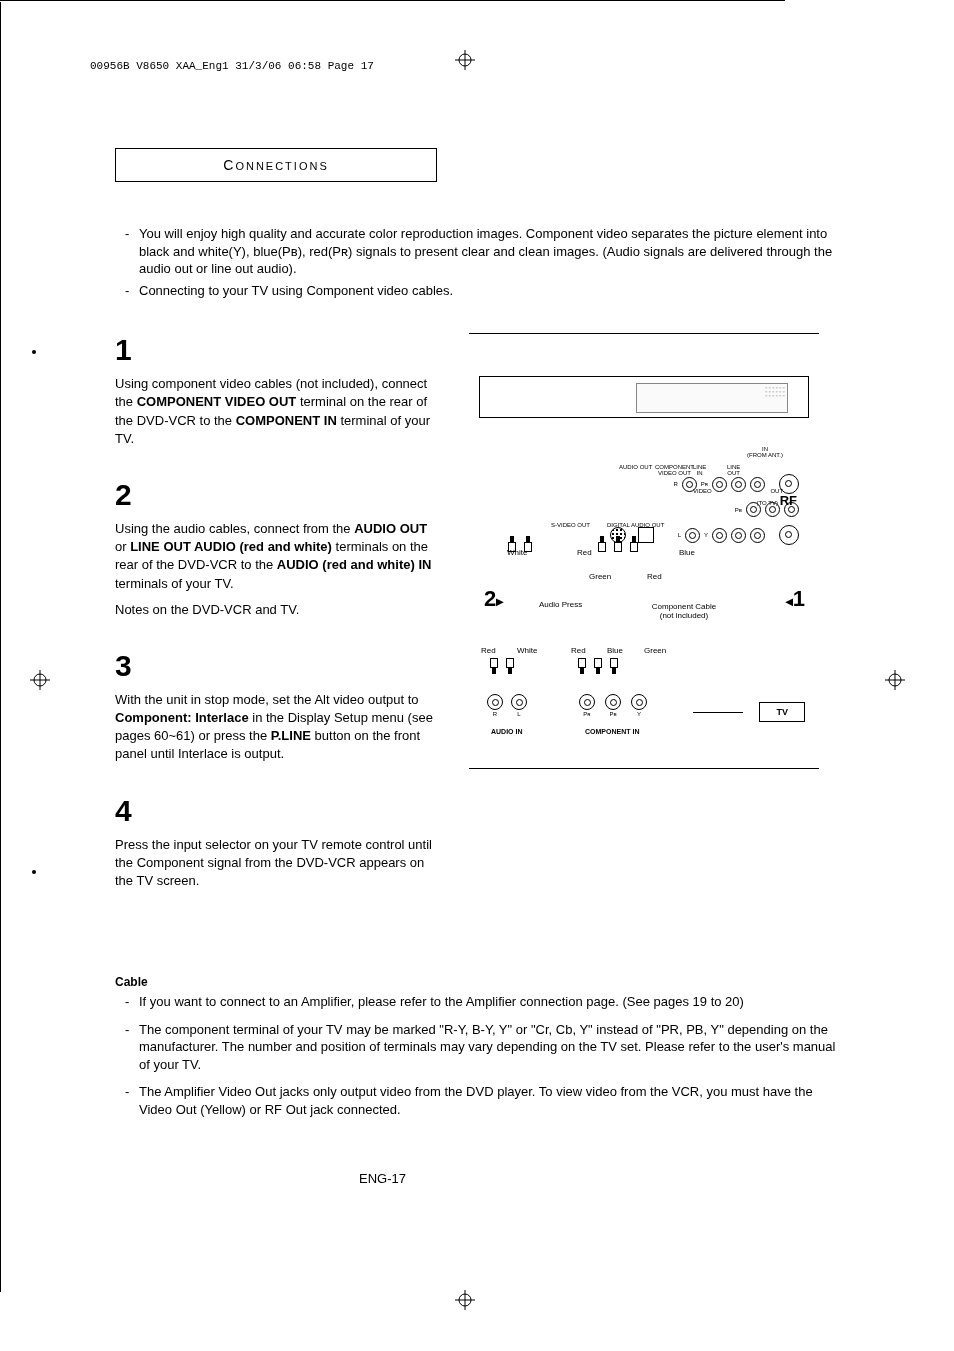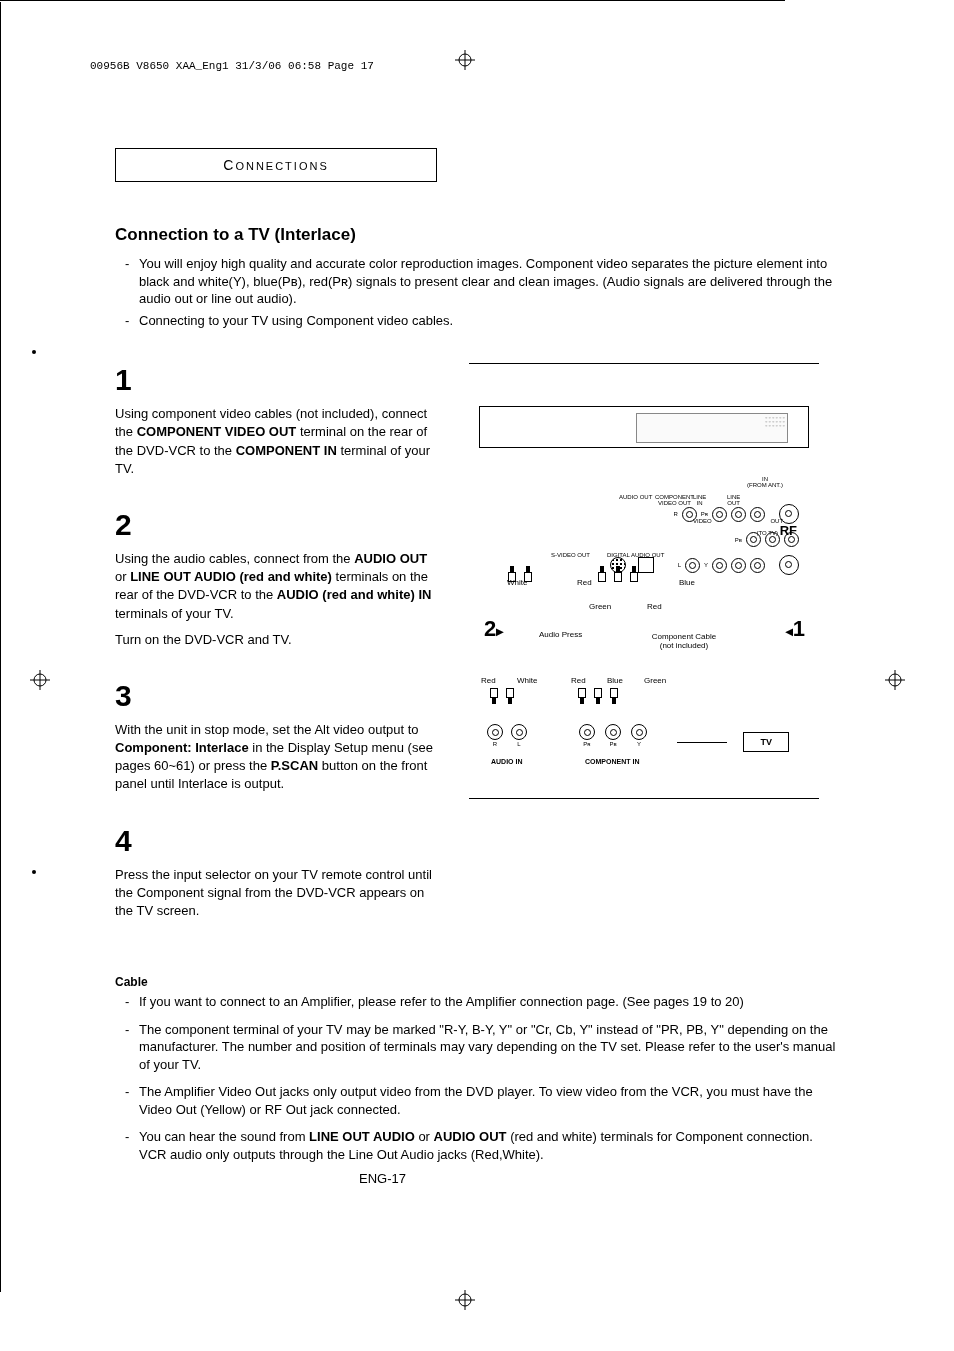--- a/index.html
+++ b/index.html
@@ -197,21 +197,21 @@
   .plug-row.bot2 { left: 98px; }
 
   .bot-labels { position:absolute; top: 218px; left:0; right:0; font-size:8px;}
   .bot-labels span { position:absolute; }
   .bl-red {left:2px;} .bl-white{left:38px;} .bl-red2{left:92px;} .bl-blue{left:128px;} .bl-green{left:165px;}
 
   .tv-panel {
     position: absolute;
     bottom: 0;
     left: 0;
-    right: 16px;
+    right: 0;
     height: 54px;
   }
   .tv-jacks { position:absolute; left: 8px; top: 0; display:flex; gap: 8px;}
   .tv-jacks.group2 { left: 100px; gap: 10px;}
   .tv-jack-col { display:flex; flex-direction:column; align-items:center; gap:1px;}
   .tv-jack-col .jack { width:14px; height:14px;}
   .tv-jack-col .jack::after{top:4px;left:4px;}
   .tv-jack-col .sub { font-size:6px;}
   .tv-label { position:absolute; top: 34px; font-size: 7px; font-weight:bold;}
   .tvl1 { left: 12px;}
@@ -294,42 +294,41 @@
       </svg>
   </div>
   <div class="reg-dot dot1"></div>
   <div class="reg-dot dot2"></div>
 
   <div class="section-box">
     <span>C</span><span class="small">ONNECTIONS</span>
   </div>
 
   <div class="main">
-    <div class="title">Connection to a TV (Interlace)</div>
     <ul class="intro-list">
       <li>You will enjoy high quality and accurate color reproduction images. Component video separates the picture element into black and white(Y), blue(Pʙ), red(Pʀ) signals to present clear and clean images. (Audio signals are delivered through the audio out or line out audio).</li>
       <li>Connecting to your TV using Component video cables.</li>
     </ul>
 
     <div class="steps-area">
       <div class="steps-col">
 
         <div class="step">
           <div class="step-num">1</div>
           <div class="step-body">Using component video cables (not included), connect the <b>COMPONENT VIDEO OUT</b> terminal on the rear of the DVD-VCR to the <b>COMPONENT IN</b> terminal of your TV.</div>
         </div>
 
         <div class="step">
           <div class="step-num">2</div>
-          <div class="step-body">Using the audio cables, connect from the <b>AUDIO OUT</b> or <b>LINE OUT AUDIO (red and white)</b> terminals on the rear of the DVD-VCR to the <b>AUDIO (red and white) IN</b> terminals of your TV.<span class="extra">Turn on the DVD-VCR and TV.</span></div>
+          <div class="step-body">Using the audio cables, connect from the <b>AUDIO OUT</b> or <b>LINE OUT AUDIO (red and white)</b> terminals on the rear of the DVD-VCR to the <b>AUDIO (red and white) IN</b> terminals of your TV.<span class="extra">Notes on the DVD-VCR and TV.</span></div>
         </div>
 
         <div class="step">
           <div class="step-num">3</div>
-          <div class="step-body">With the unit in stop mode, set the Alt video output to <b>Component: Interlace</b> in the Display Setup menu (see pages 60~61) or press the <b>P.SCAN</b> button on the front panel until Interlace is output.</div>
+          <div class="step-body">With the unit in stop mode, set the Alt video output to <b>Component: Interlace</b> in the Display Setup menu (see pages 60~61) or press the <b>P.LINE</b> button on the front panel until Interlace is output.</div>
         </div>
 
         <div class="step">
           <div class="step-num">4</div>
           <div class="step-body">Press the input selector on your TV remote control until the Component signal from the DVD-VCR appears on the TV screen.</div>
         </div>
 
       </div>
 
       <div class="diagram-col">
@@ -474,18 +473,17 @@
       </div>
     </div>
   </div>
 
   <div class="notes-block">
     <div class="notes-title">Cable</div>
     <ul class="notes-list">
       <li>If you want to connect to an Amplifier, please refer to the Amplifier connection page. (See pages 19 to 20)</li>
       <li>The component terminal of your TV may be marked "R-Y, B-Y, Y" or "Cr, Cb, Y" instead of "PR, PB, Y" depending on the manufacturer. The number and position of terminals may vary depending on the TV set. Please refer to the user's manual of your TV.</li>
       <li>The Amplifier Video Out jacks only output video from the DVD player. To view video from the VCR, you must have the Video Out (Yellow) or RF Out jack connected.</li>
-      <li>You can hear the sound from <b>LINE OUT AUDIO</b> or <b>AUDIO OUT</b> (red and white) terminals for Component connection. VCR audio only outputs through the Line Out Audio jacks (Red,White).</li>
     </ul>
   </div>
 
   <div class="page-num">ENG-17</div>
 </div>
 
 </body></html>

